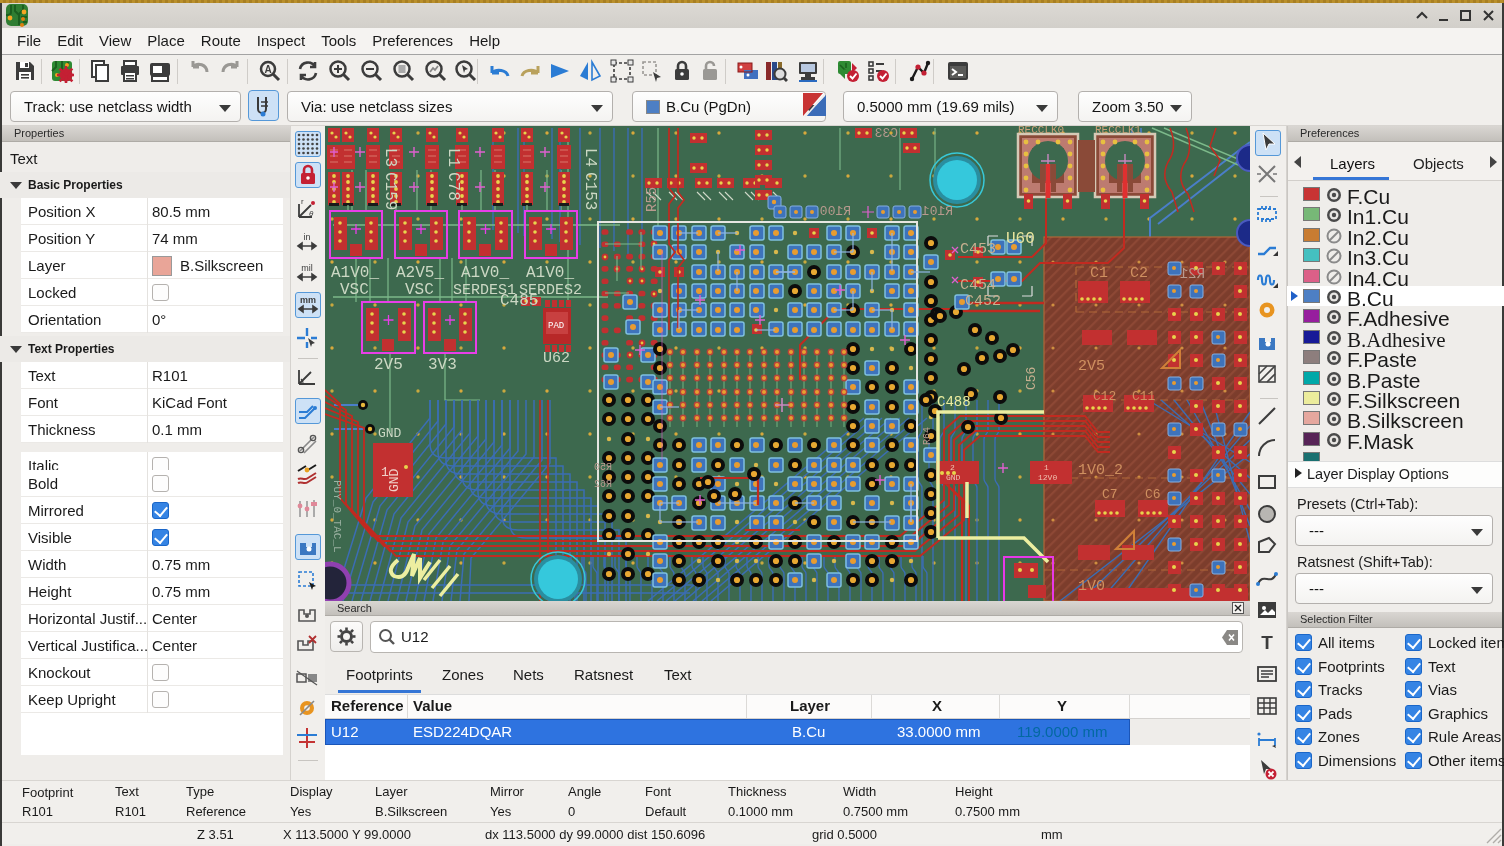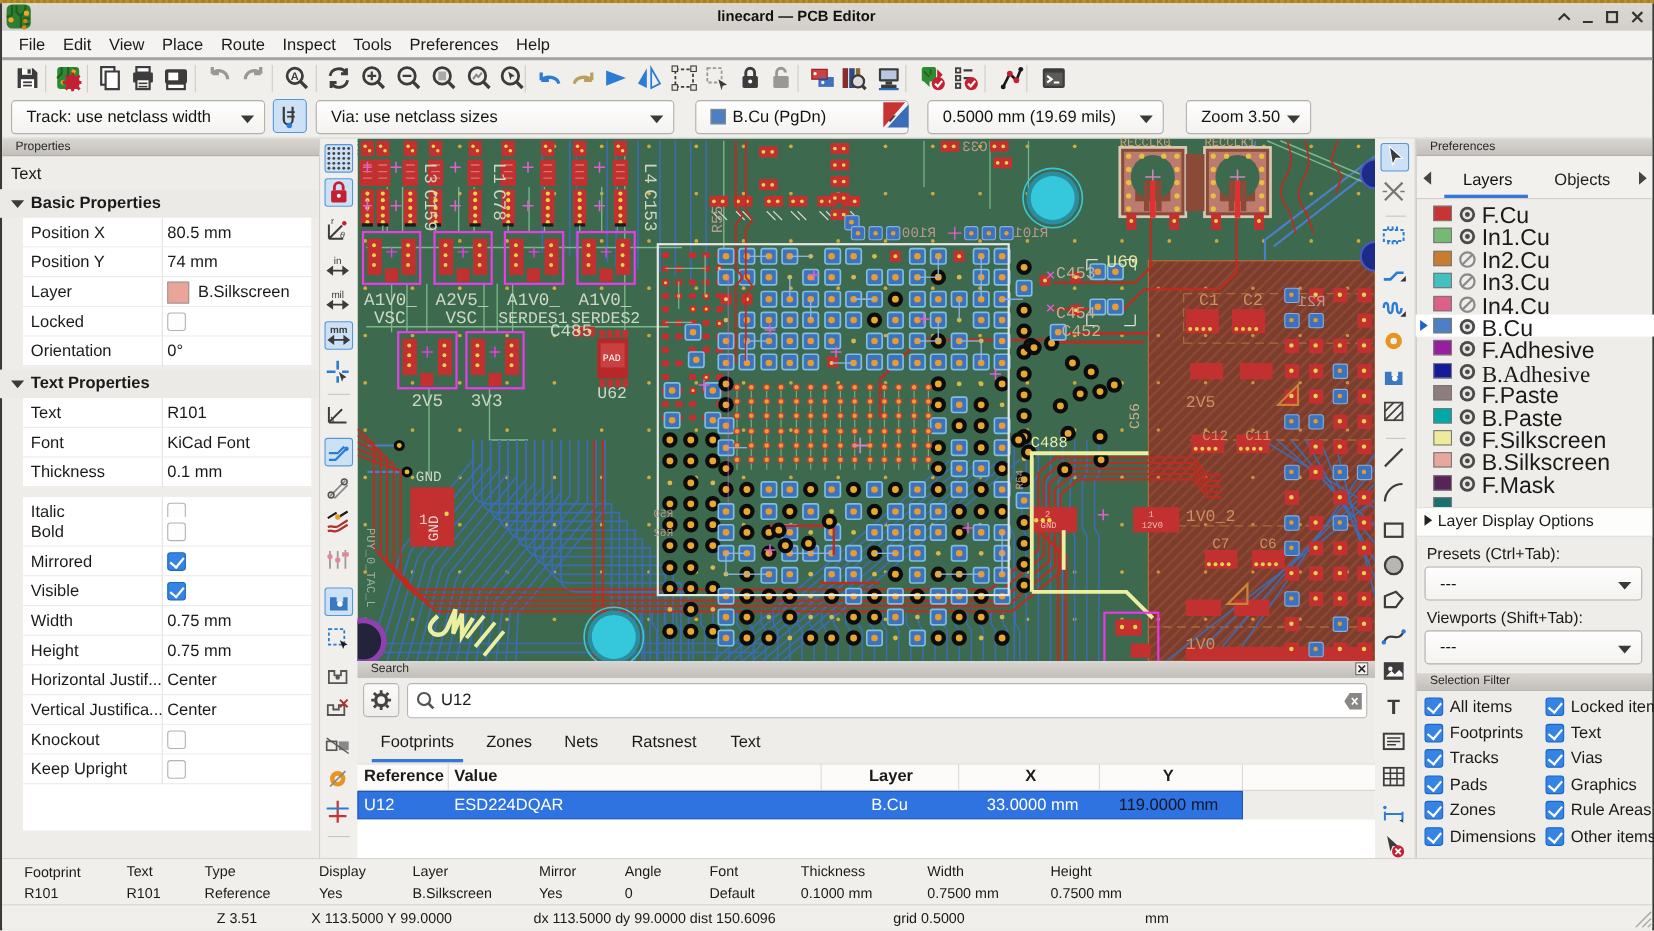--- a/index.html
+++ b/index.html
@@ -8,21 +8,21 @@
 .combo .arr{position:absolute;right:9px;top:13px;width:0;height:0;border-left:6px solid transparent;border-right:6px solid transparent;border-top:7px solid #3a3a3a}
 .ibtn{position:absolute;width:26px;height:26px;border-radius:3px}
 .ibtn.on{background:#cde1f6;border:1px solid #5598d8}
 .cb{position:absolute;width:17px;height:17px;border:1px solid #b5b2af;border-radius:3px;background:#fdfdfd}
 .cb.chk{background:#3584e4;border-color:#1a66c8}
 .cb.chk:after{content:"";position:absolute;left:4px;top:1px;width:6px;height:10px;border:solid #fff;border-width:0 2.5px 2.5px 0;transform:rotate(40deg)}
 .row{position:absolute;left:21px;width:262px;height:27px;background:#fff;border-bottom:1px solid #ebe9e6;font-size:15px;line-height:27px}
 .row .lbl{position:absolute;left:7px;top:0}
 .row .val{position:absolute;left:131px;top:0}
 .row .div{position:absolute;left:126px;top:0;width:1px;height:27px;background:#e4e2df}
-.sect{position:absolute;left:0;width:290px;height:26px;background:#eceae7;font-weight:bold;font-size:15px;line-height:26px}
+.sect{position:absolute;left:0;width:290px;height:26px;background:#eceae7;font-weight:bold;font-size:12px;line-height:26px}
 .sect:before{content:"";position:absolute;left:10px;top:10px;border-left:6px solid transparent;border-right:6px solid transparent;border-top:7px solid #3a3a3a}
 .sect span{margin-left:28px}
 .ltxt{position:absolute;font-size:15px;white-space:nowrap}
 .s13{font-size:13px}
 .laybtn{position:absolute;left:0;width:217px;height:20.4px}
 .sw{position:absolute;left:16px;top:3px;width:17px;height:14px;border:1px solid #777}
 .lname{position:absolute;left:60px;top:1px;font-size:21px}
 .sep-v{position:absolute;width:1px;background:#cfccc8}
 </style></head><body>
 
@@ -32,30 +32,29 @@
 
 <div class="abs" style="left:2px;top:3px;width:1500px;height:25px;background:linear-gradient(#dcd9d4,#d2cfca)">
  <svg class="abs" style="left:3px;top:0px" width="24" height="24" viewBox="0 0 24 24">
       <rect x="1" y="1" width="22" height="22" rx="5" fill="#2f7d32"></rect>
       <path d="M6 2 v7 a3 3 0 0 1 -3 3 h-2 M10 2 v6 l4 4 v10 M18 2 v5 l-4 4 M22 14 h-6 M22 19 h-4" stroke="#1b5e20" stroke-width="2" fill="none"></path>
       <circle cx="5" cy="15" r="2.4" fill="#f5a623"></circle>
       <circle cx="19" cy="9" r="2.4" fill="#f5a623"></circle>
       <circle cx="18" cy="16" r="2" fill="#e07f10"></circle>
       <circle cx="17" cy="22" r="2" fill="#e07f10"></circle>
     </svg>
- <div class="abs" style="left:0;width:1444px;top:4px;text-align:center;font-weight:bold;font-size:13.5px;color:#111">linecard — PCB Editor</div>
  <svg class="abs" style="right:6px;top:5px" width="80" height="16" viewBox="0 0 80 16">
       <path d="M1 10 l5-5 5 5" stroke="#333" stroke-width="2" fill="none"></path>
       <path d="M23 12 h9" stroke="#333" stroke-width="2"></path>
       <rect x="45" y="3" width="9" height="9" fill="none" stroke="#333" stroke-width="2"></rect>
       <path d="M68 3 l9 9 M77 3 l-9 9" stroke="#333" stroke-width="2"></path>
     </svg>
 </div>
 
-<div class="abs" style="left:2px;top:28px;width:1500px;height:27px;background:#f5f3f1;border-bottom:3px solid #a3a3a3">
+<div class="abs" style="left:2px;top:28px;width:1500px;height:27px;background:#f5f3f1;border-bottom:1px solid #a3a3a3">
  <div class="abs" style="left:7px;top:4px;display:flex;gap:0;font-size:15px">
  <span style="padding:0 8px">File</span>
       <span style="padding:0 8px">Edit</span>
       <span style="padding:0 8px">View</span>
       <span style="padding:0 8px">Place</span>
       <span style="padding:0 8px">Route</span>
       <span style="padding:0 8px">Inspect</span>
       <span style="padding:0 8px">Tools</span>
       <span style="padding:0 8px">Preferences</span>
       <span style="padding:0 8px">Help</span>
@@ -669,21 +668,21 @@
     <span class="lname">F.Mask</span>
   </div>
 <div class="laybtn" style="left:1287px;top:449.2px">
     <span class="sw" style="background:#1a7070"></span>
   </div>
 <div class="abs" style="left:1288px;top:461px;width:214px;height:27px;background:#fdfdfc;border-top:1px solid #ddd;border-bottom:1px solid #ddd"></div>
 <div class="abs" style="left:1295px;top:468px;width:0;height:0;border-top:5px solid transparent;border-bottom:5px solid transparent;border-left:7px solid #222"></div>
 <div class="ltxt" style="left:1307px;top:466px;font-size:14.5px">Layer Display Options</div>
 <div class="ltxt" style="left:1297px;top:496px;font-size:14.5px">Presets (Ctrl+Tab):</div>
 <div class="combo" style="left:1295px;top:515px;width:198px">---<span class="arr"></span></div>
-<div class="ltxt" style="left:1297px;top:554px;font-size:14.5px">Viewports (Shift+Tab):</div>
+<div class="ltxt" style="left:1297px;top:554px;font-size:14.5px">Ratsnest (Shift+Tab):</div>
 <div class="combo" style="left:1295px;top:573px;width:198px">---<span class="arr"></span></div>
 <div class="abs hdr" style="left:1288px;top:612px;width:214px;height:16px">Selection Filter</div>
 <span class="cb chk" style="left:1295px;top:634px"></span>
 <span class="ltxt" style="left:1318px;top:634px">All items</span>
 <span class="cb chk" style="left:1405px;top:634px"></span>
 <span class="ltxt" style="left:1428px;top:634px">Locked items</span>
 <span class="cb chk" style="left:1295px;top:657.5px"></span>
 <span class="ltxt" style="left:1318px;top:657.5px">Footprints</span>
 <span class="cb chk" style="left:1405px;top:657.5px"></span>
 <span class="ltxt" style="left:1428px;top:657.5px">Text</span>
@@ -2589,21 +2588,21 @@
 <div class="ltxt" style="left:331px;top:697px;font-weight:bold">Reference</div>
 <div class="ltxt" style="left:413px;top:697px;font-weight:bold">Value</div>
 <div class="ltxt" style="left:790px;top:697px;font-weight:bold">Layer</div>
 <div class="ltxt" style="left:932px;top:697px;font-weight:bold">X</div>
 <div class="ltxt" style="left:1057px;top:697px;font-weight:bold">Y</div>
 <div class="abs" style="left:325px;top:719px;width:805px;height:26px;background:#2e73e0;border:1px solid #1a55b8"></div>
 <div class="ltxt" style="left:331px;top:723px;color:#fff">U12</div>
 <div class="ltxt" style="left:413px;top:723px;color:#fff">ESD224DQAR</div>
 <div class="ltxt" style="left:792px;top:723px;color:#fff">B.Cu</div>
 <div class="ltxt" style="left:897px;top:723px;color:#fff">33.0000 mm</div>
-<div class="ltxt" style="left:1017px;top:723px;color:#0f172a">119.0000 mm</div>
+<div class="ltxt" style="left:1017px;top:723px;color:#0369a1">119.0000 mm</div>
 <div class="abs" style="left:325px;top:745px;width:925px;height:35px;background:#fff"></div>
 <div class="abs" style="left:2px;top:780px;width:1500px;height:42px;background:#f1efec;border-top:1px solid #d8d5d1"></div>
 <div class="ltxt s13" style="left:22px;top:785px">Footprint</div>
 <div class="ltxt s13" style="left:22px;top:804px">R101</div>
 <div class="ltxt s13" style="left:115px;top:784px">Text</div>
 <div class="ltxt s13" style="left:115px;top:804px">R101</div>
 <div class="ltxt s13" style="left:186px;top:784px">Type</div>
 <div class="ltxt s13" style="left:186px;top:804px">Reference</div>
 <div class="ltxt s13" style="left:290px;top:784px">Display</div>
 <div class="ltxt s13" style="left:290px;top:804px">Yes</div>

